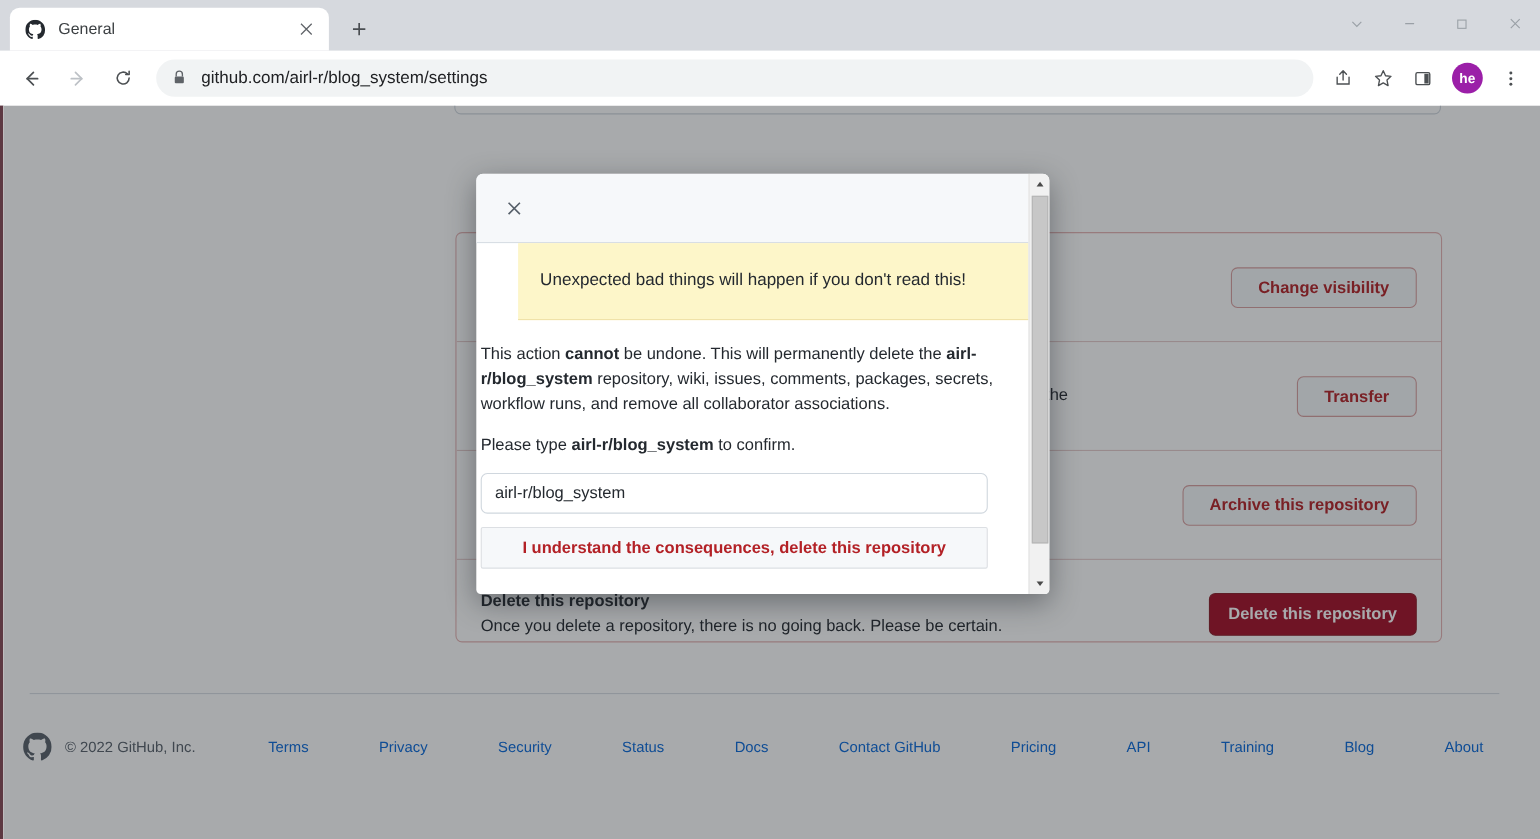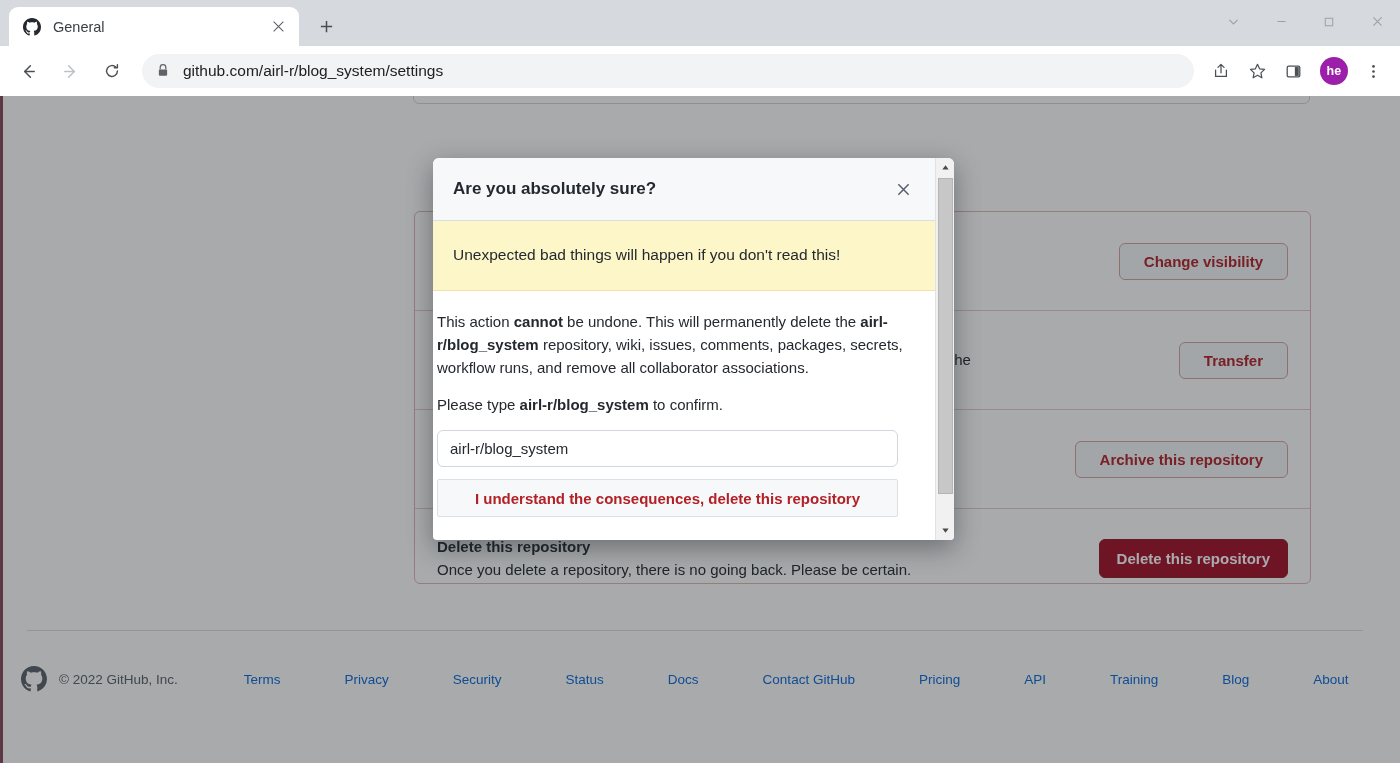--- a/index.html
+++ b/index.html
@@ -233,21 +233,21 @@
     display: flex; align-items: center; justify-content: center;
     color: #57606a;
   }
   .modal-warning {
     background: #fdf6c9;
     border-bottom: 1px solid #f0e2a8;
     padding: 18px 20px;
     font-size: 15.5px; color: #24292f;
     line-height: 1.45;
     min-height: 70px;
-    display: flex; align-items: center;
+    display: flex; align-items: center; margin-left: 38px;
   }
   .modal-body { padding: 20px 20px 0 4px; }
   .modal-body p {
     font-size: 15px; color: #24292f;
     line-height: 1.52;
     margin-bottom: 15px;
   }
   .modal-body p:last-of-type { margin-bottom: 13px; }
   .modal-body b { font-weight: bold; }
   .confirm-input {
@@ -466,21 +466,20 @@
       </div>
 
     </div>
 
     <div class="overlay"></div>
 
     <div class="modal">
       <div class="modal-inner">
 
         <div class="modal-header">
-          <span class="modal-title">Are you absolutely sure?</span>
           <span class="modal-close">
             <svg viewBox="0 0 16 16" width="15" height="15">
                 <path d="M2.5 2.5 L13.5 13.5 M13.5 2.5 L2.5 13.5" stroke="#57606a" stroke-width="1.6" fill="none"></path>
               </svg>
           </span>
         </div>
 
         <div class="modal-warning">Unexpected bad things will happen if you don't read this!</div>
 
         <div class="modal-body">

